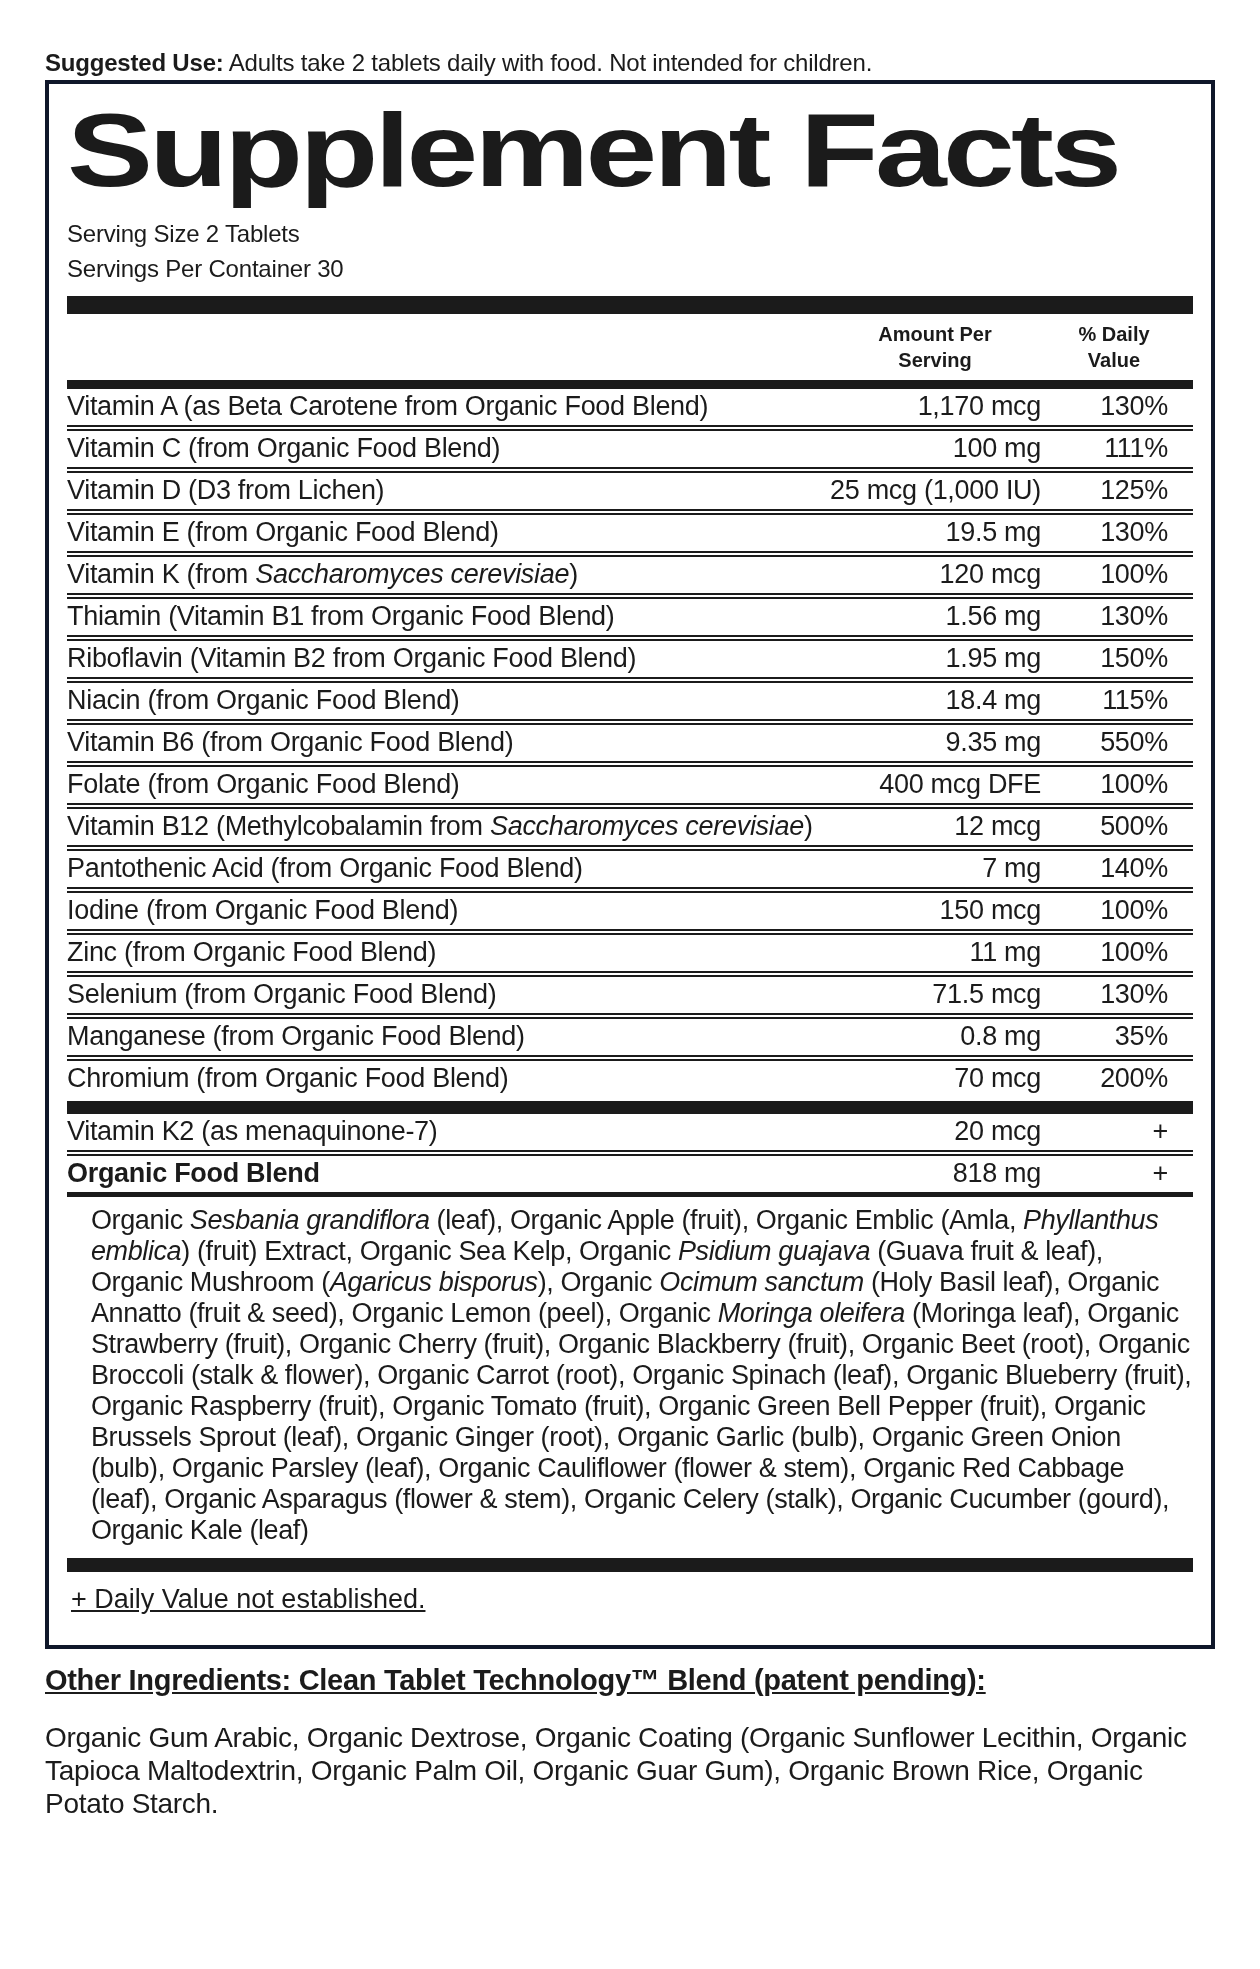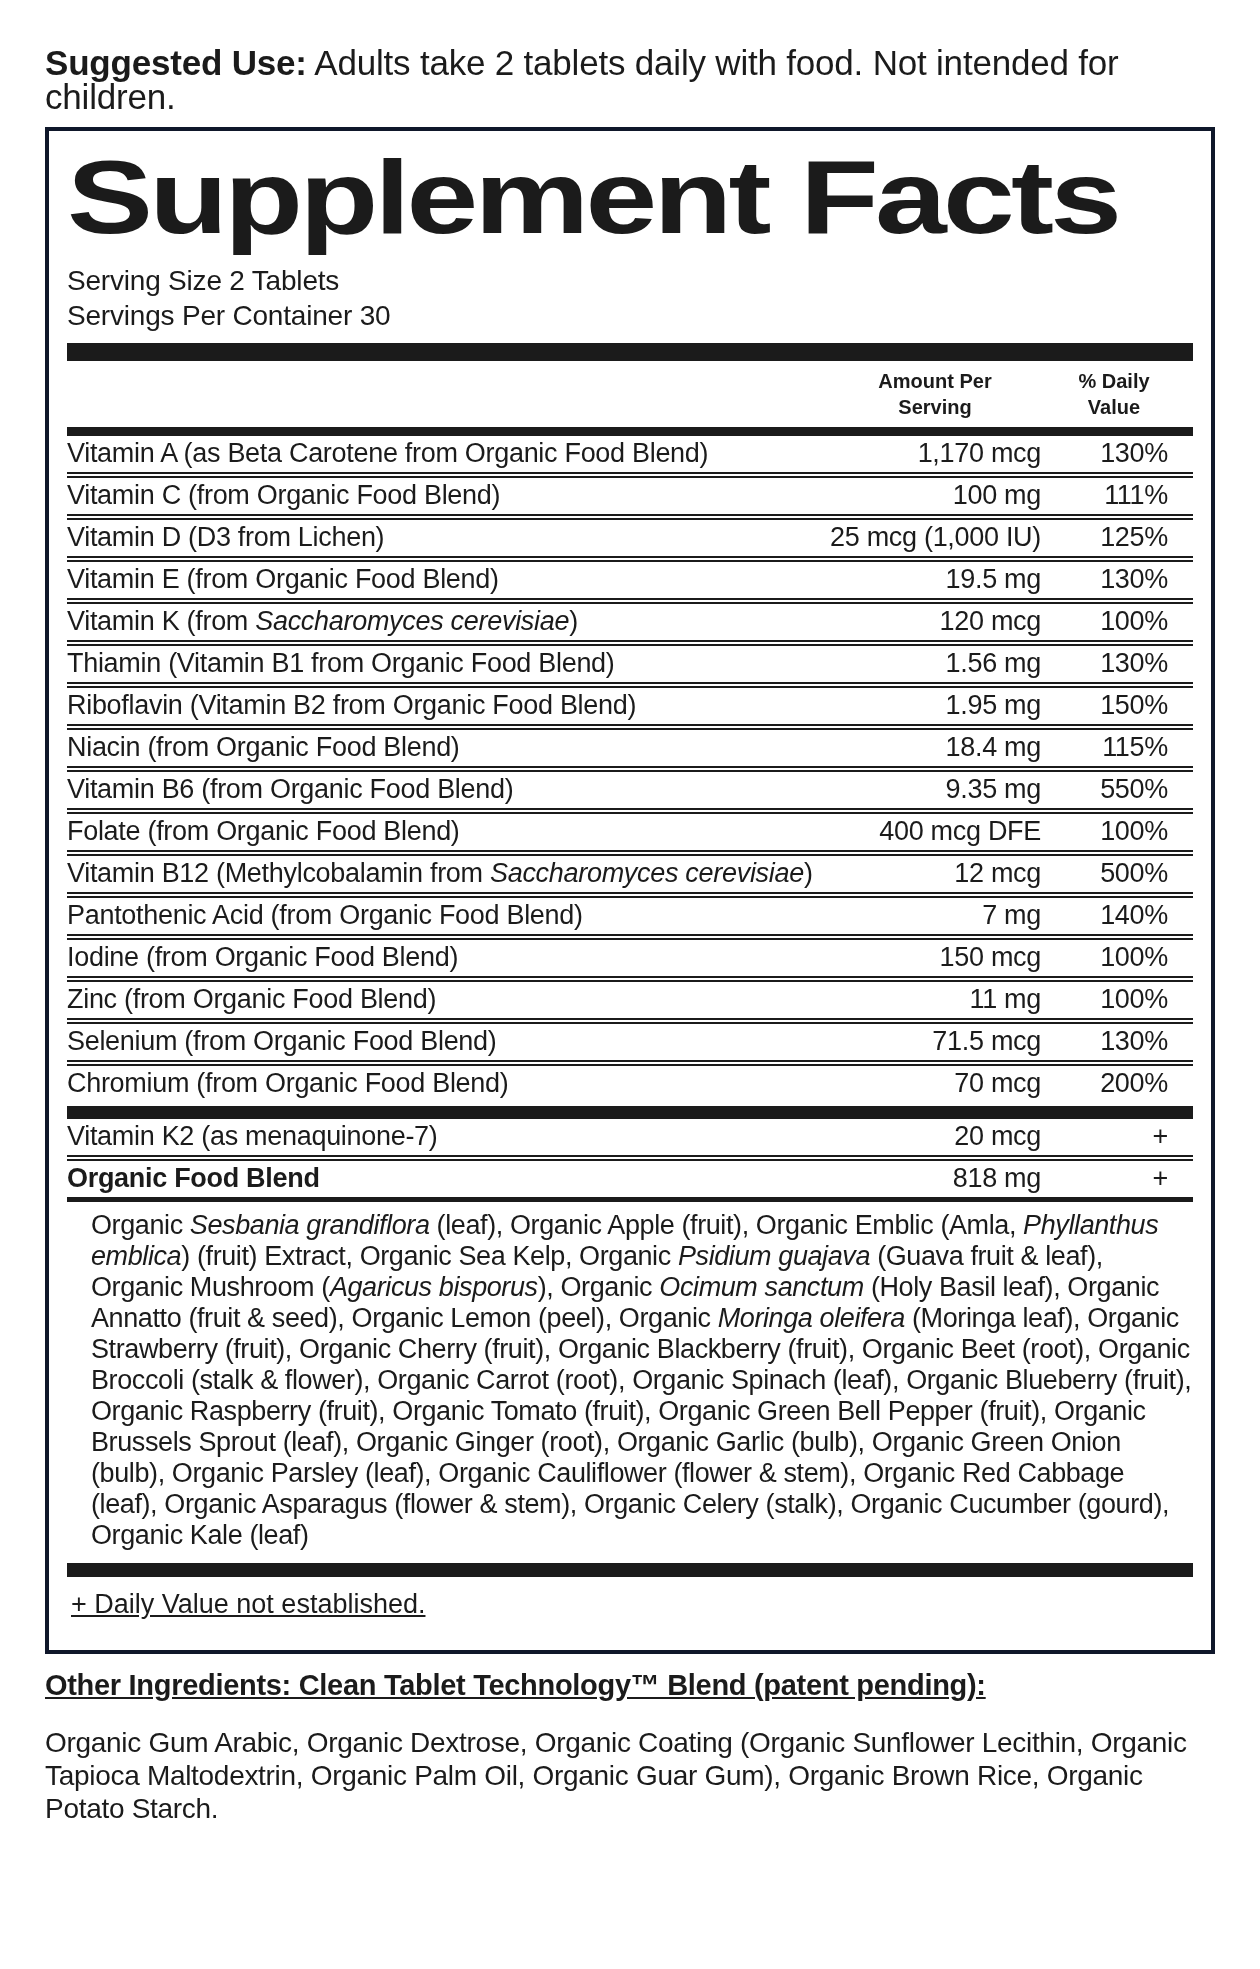--- a/index.html
+++ b/index.html
@@ -7,43 +7,42 @@
     width: 1260px; height: 1969px;
     background: #ffffff;
     font-family: "Liberation Sans", sans-serif;
     color: #1b1b1b;
     overflow: hidden;
   }
   .page { padding: 46px 45px 0 45px; }
 
   
   .suggested {
-    font-size: 35px; line-height: 34px;
-    margin-bottom: 13px;
+    font-size: 24px; line-height: 34px;
     letter-spacing: -0.2px;
   }
   .suggested b { font-weight: bold; }
 
   
   .facts-box {
     border: 4px solid #0f172a;
     padding: 6px 18px 0 18px;
   }
   .sf-title {
     font-size: 104px;
     font-weight: bold;
     line-height: 116px;
     letter-spacing: -3px;
     display: inline-block;
     transform: scaleX(1.24);
     transform-origin: left center;
     white-space: nowrap;
     margin: 2px 0 8px 0;
   }
-  .serving { font-size: 28px; line-height: 35px; letter-spacing: -0.2px; }
+  .serving { font-size: 24px; line-height: 35px; letter-spacing: -0.2px; }
 
   .bar { background: #1b1b1b; }
   .bar-xl  { height: 18px; margin-top: 10px; }
   .bar-md  { height: 9px;  }
   .bar-lg  { height: 13px; }
   .bar-ftr { height: 14px; }
 
   
   .hdr-row { display: flex; align-items: flex-end; padding: 7px 0 7px 0; }
   .hdr-spacer { flex: 1; }
@@ -185,20 +184,25 @@
       <span class="c-name">Zinc (from Organic Food Blend)</span>
       <span class="c-amt">11 mg</span>
       <span class="c-dv">100%</span>
     </div>
     <div class="row">
       <span class="c-name">Selenium (from Organic Food Blend)</span>
       <span class="c-amt">71.5 mcg</span>
       <span class="c-dv">130%</span>
     </div>
     <div class="row">
+      <span class="c-name">Manganese (from Organic Food Blend)</span>
+      <span class="c-amt">0.8 mg</span>
+      <span class="c-dv">35%</span>
+    </div>
+    <div class="row">
       <span class="c-name">Chromium (from Organic Food Blend)</span>
       <span class="c-amt">70 mcg</span>
       <span class="c-dv">200%</span>
     </div>
 
     <div class="bar bar-lg" style="margin-top:4px"></div>
 
     <div class="row no-sep">
       <span class="c-name">Vitamin K2 (as menaquinone-7)</span>
       <span class="c-amt">20 mcg</span>

